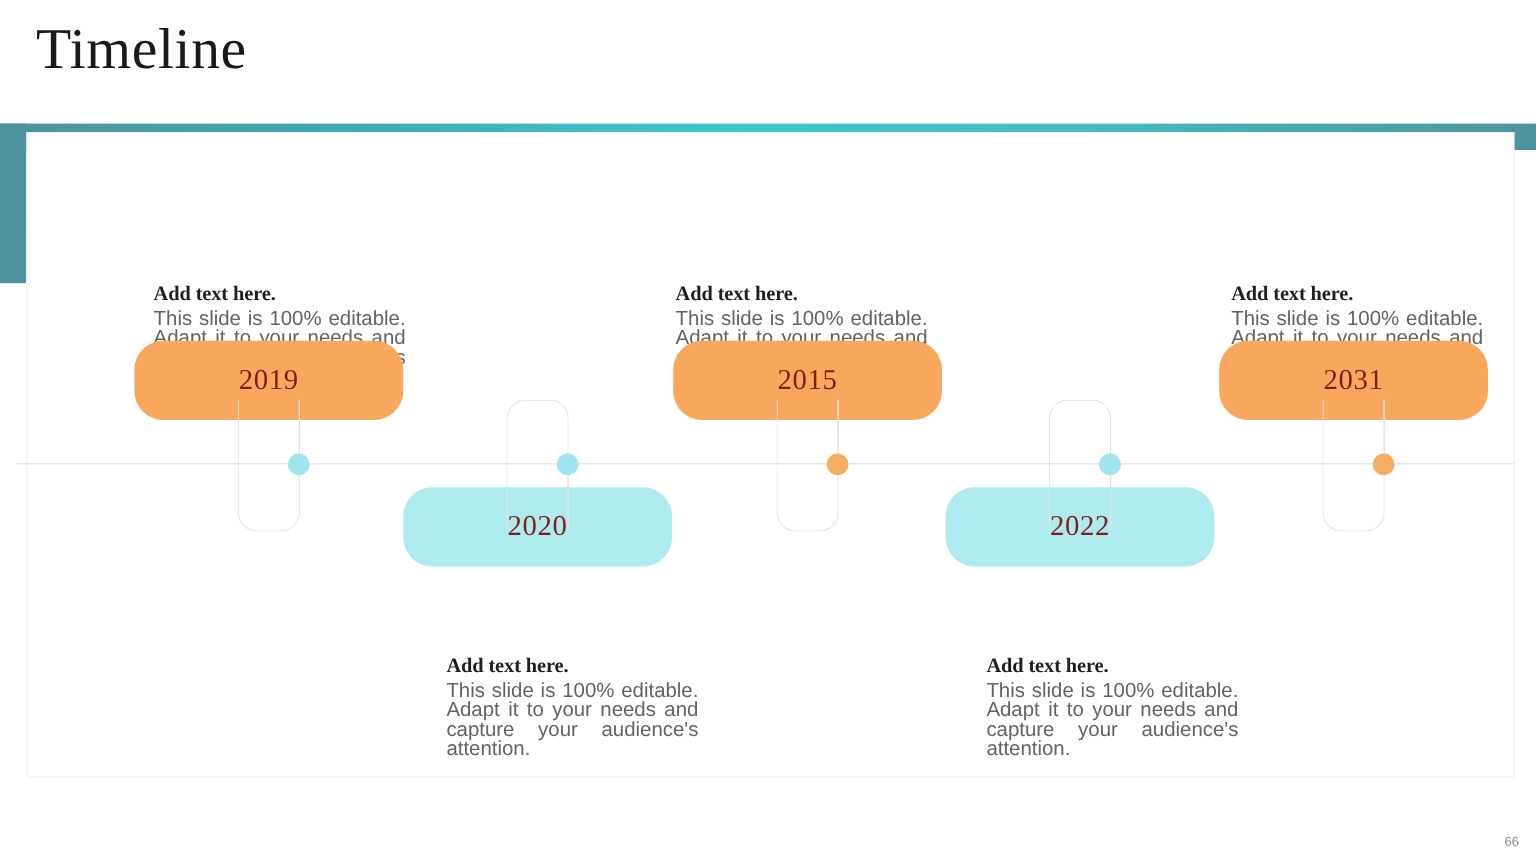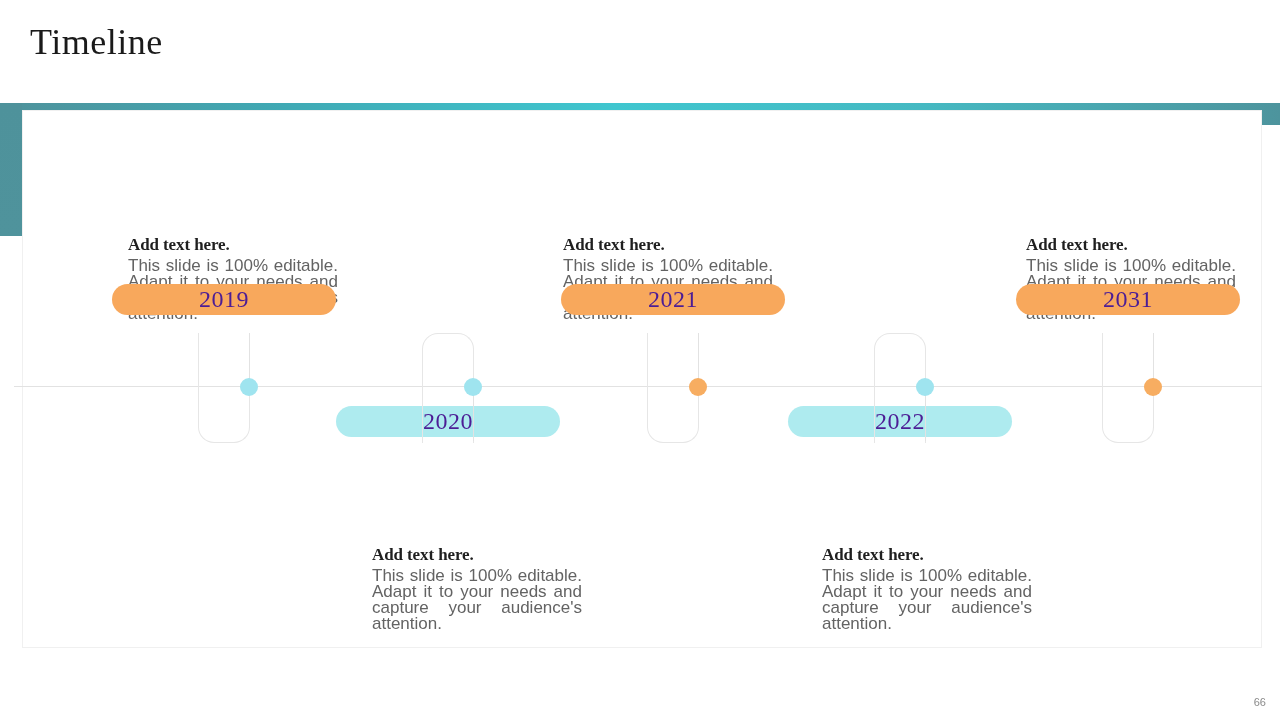--- a/index.html
+++ b/index.html
@@ -16,21 +16,21 @@
     height: 720px;
     background: #ffffff;
   }
 
   
   .slide-title {
     position: absolute;
     left: 30px;
     top: 20px;
     font-family: "Liberation Serif", serif;
-    font-size: 36px;
+    font-size: 48px;
     font-weight: 400;
     color: #1a1a1a;
     letter-spacing: 0.5px;
     line-height: 44px;
   }
 
   
   .accent-horizontal {
     position: absolute;
     left: 0;
@@ -74,30 +74,30 @@
     position: absolute;
     top: 0;
     height: 720px;
     width: 0;
   }
 
   
   .pill {
     position: absolute;
     width: 224px;
-    height: 31px;
+    height: 66px;
     left: -112px;
     border-radius: 24px;
     display: flex;
     align-items: center;
     justify-content: center;
     font-family: "Liberation Serif", serif;
     font-size: 24px;
     font-weight: 400;
-    color: #4c1d95;
+    color: #7f1d1d;
     letter-spacing: 0.5px;
   }
   .pill.orange { background: #f8a85c; }
   .pill.cyan   { background: #aeebef; }
 
   .milestone.above .pill { top: 284px; }
   .milestone.below .pill { top: 406px; }
 
   
   .connector {
@@ -223,21 +223,21 @@
       <div class="tb-heading">Add text here.</div>
       <div class="tb-body">This slide is 100% editable. Adapt it to your needs and capture your audience's attention.</div>
     </div>
   </div>
 
   <div class="milestone above m3" style="left:673px;">
     <div class="textblock">
       <div class="tb-heading">Add text here.</div>
       <div class="tb-body">This slide is 100% editable. Adapt it to your needs and capture your audience's attention.</div>
     </div>
-    <div class="pill orange">2021</div>
+    <div class="pill orange">2015</div>
     <div class="connector"></div>
     <div class="stem"></div>
     <div class="dot orange"></div>
   </div>
 
   <div class="milestone below m4" style="left:900px;">
     <div class="pill cyan">2022</div>
     <div class="connector"></div>
     <div class="stem"></div>
     <div class="dot cyan"></div>

